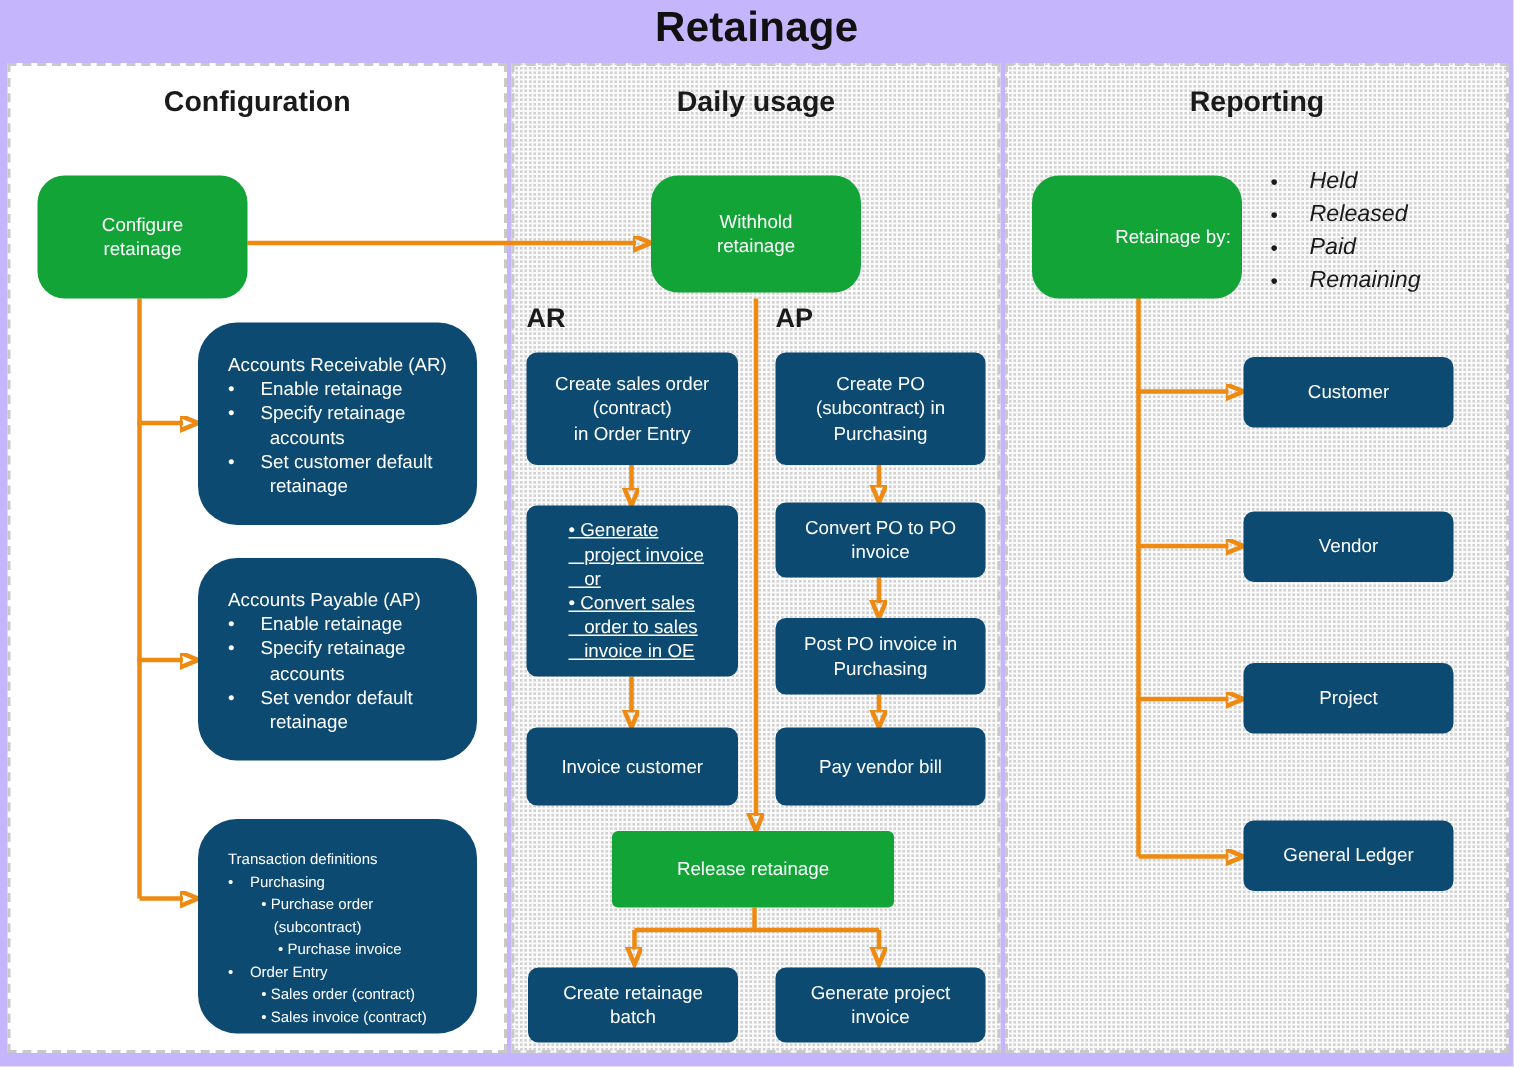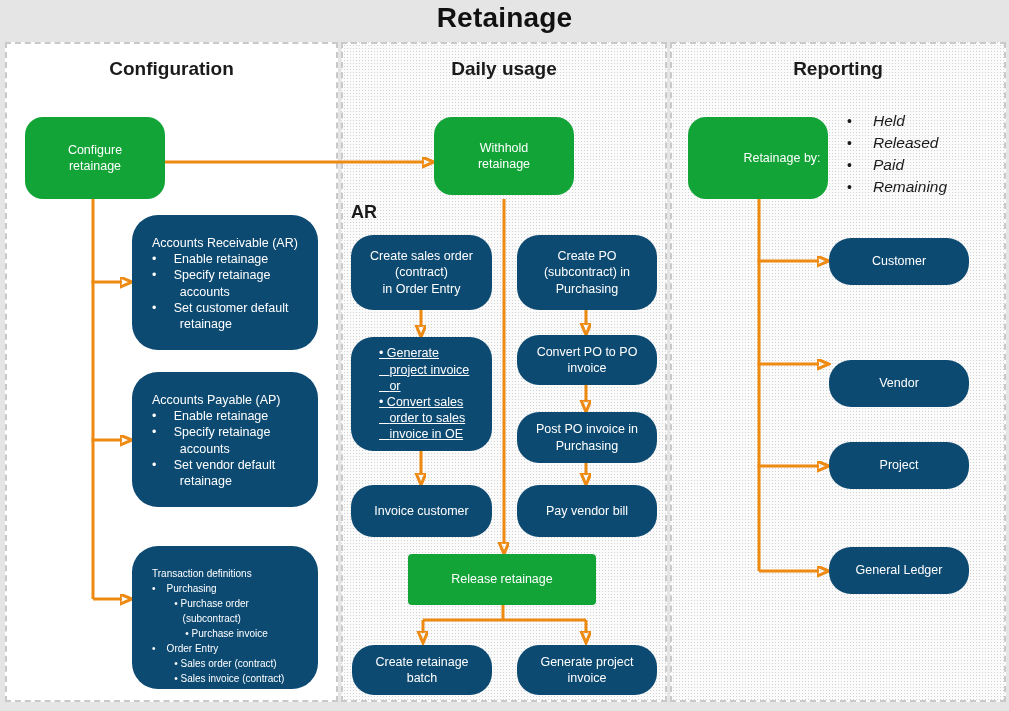--- a/index.html
+++ b/index.html
@@ -1,17 +1,17 @@
 <!DOCTYPE html>
 <html><head>
 <meta charset="utf-8">
 <style>
   html,body{margin:0;padding:0;background:#ffffff;}
   .canvas{
-    position:relative;width:1009px;height:711px;background:#e5e5e5;
+    position:relative;width:1009px;height:711px;background:#c4b5fd;
     font-family:"Liberation Sans",sans-serif;color:#1a1a1a;overflow:hidden;
   }
   .main-title{
     position:absolute;left:0;top:2px;width:100%;text-align:center;
     font-size:28px;font-weight:bold;color:#111;letter-spacing:0.2px;
   }
   .panel{
     position:absolute;top:42px;height:660px;box-sizing:border-box;
     border:2px dashed #c9c9c9;background:#ffffff;
   }
@@ -28,21 +28,21 @@
     font-size:19px;font-weight:bold;color:#1a1a1a;
   }
   .arrows{position:absolute;left:0;top:0;pointer-events:none;}
   .arrows path{stroke:#EE8A11;stroke-width:3;fill:none;}
   .node{
     position:absolute;box-sizing:border-box;white-space:pre-wrap;
     display:flex;align-items:center;justify-content:center;text-align:center;
     font-size:12.5px;line-height:16.2px;color:#ffffff;
   }
   .green{background:#13A438;border-radius:18px;}
-  .blue{background:#0D4A72;border-radius:22px;}
+  .blue{background:#0D4A72;border-radius:7px;}
   .blue.big{border-radius:26px;align-items:flex-start;justify-content:flex-start;
     text-align:left;padding:20px 10px 3px 20px;}
   .g-configure{left:25px;top:117px;width:140px;height:82px;}
   .g-withhold{left:434px;top:117px;width:140px;height:78px;}
   .g-release{left:408px;top:554px;width:188px;height:51px;border-radius:4px;}
   .g-retainageby{left:688px;top:117px;width:140px;height:82px;padding-left:48px;}
   .b-ar{left:132px;top:215px;width:186px;height:135px;}
   .b-ap{left:132px;top:372px;width:186px;height:135px;}
   .b-trans{left:132px;top:530px;width:186px;height:143px;
     font-size:10px;line-height:15px;padding-top:15px;margin-top:16px;}
@@ -50,21 +50,21 @@
   .n-ar2{left:351px;top:337px;width:141px;height:114px;
     text-align:left;justify-content:flex-start;padding-left:28px;text-decoration:underline;}
   .n-ar3{left:351px;top:485px;width:141px;height:52px;}
   .n-ap1{left:517px;top:235px;width:140px;height:75px;}
   .n-ap2{left:517px;top:335px;width:140px;height:50px;}
   .n-ap3{left:517px;top:412px;width:140px;height:51px;}
   .n-ap4{left:517px;top:485px;width:140px;height:52px;}
   .n-out1{left:352px;top:645px;width:140px;height:50px;}
   .n-out2{left:517px;top:645px;width:140px;height:50px;}
   .n-cust{left:829px;top:238px;width:140px;height:47px;}
-  .n-vend{left:829px;top:360px;width:140px;height:47px;}
+  .n-vend{left:829px;top:341px;width:140px;height:47px;}
   .n-proj{left:829px;top:442px;width:140px;height:47px;}
   .n-gl{left:829px;top:547px;width:140px;height:47px;}
   .col-label{
     position:absolute;text-align:left;font-size:18px;font-weight:bold;color:#1a1a1a;
   }
   .lbl-ar{left:351px;top:202px;width:141px;}
   .lbl-ap{left:517px;top:202px;width:140px;}
   .metrics{
     position:absolute;left:845px;top:110px;width:160px;margin:0;padding:0;
     list-style:none;
@@ -150,20 +150,21 @@
         • Purchase order
            (subcontract)
             • Purchase invoice
 •    Order Entry
         • Sales order (contract)
         • Sales invoice (contract)</div>
 
   <div class="node green g-withhold">Withhold
 retainage</div>
   <div class="col-label lbl-ar">AR</div>
+  <div class="col-label lbl-ap">AP</div>
   <div class="node blue n-ar1">Create sales order
 (contract)
 in Order Entry</div>
   <div class="node blue n-ar2">• Generate
    project invoice
    or
 • Convert sales
    order to sales
    invoice in OE</div>
   <div class="node blue n-ar3">Invoice customer</div>

